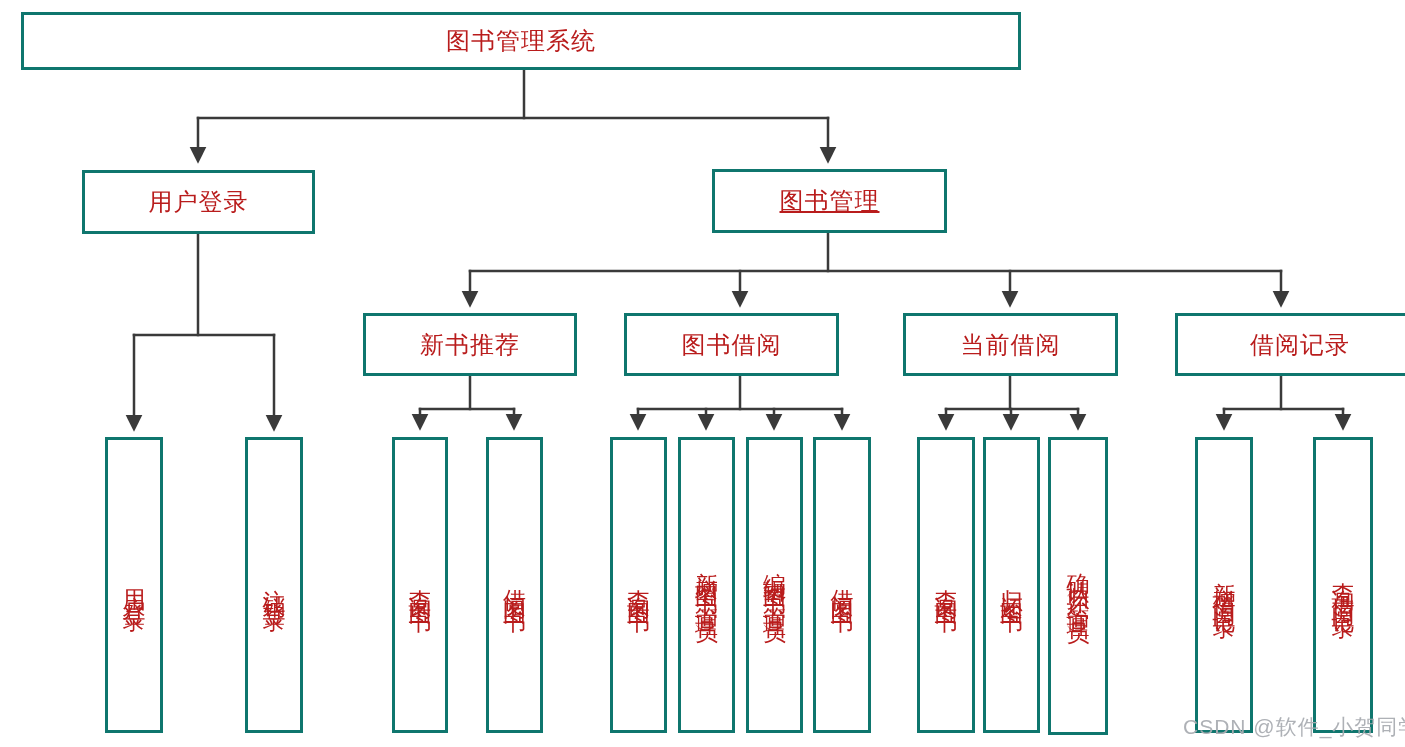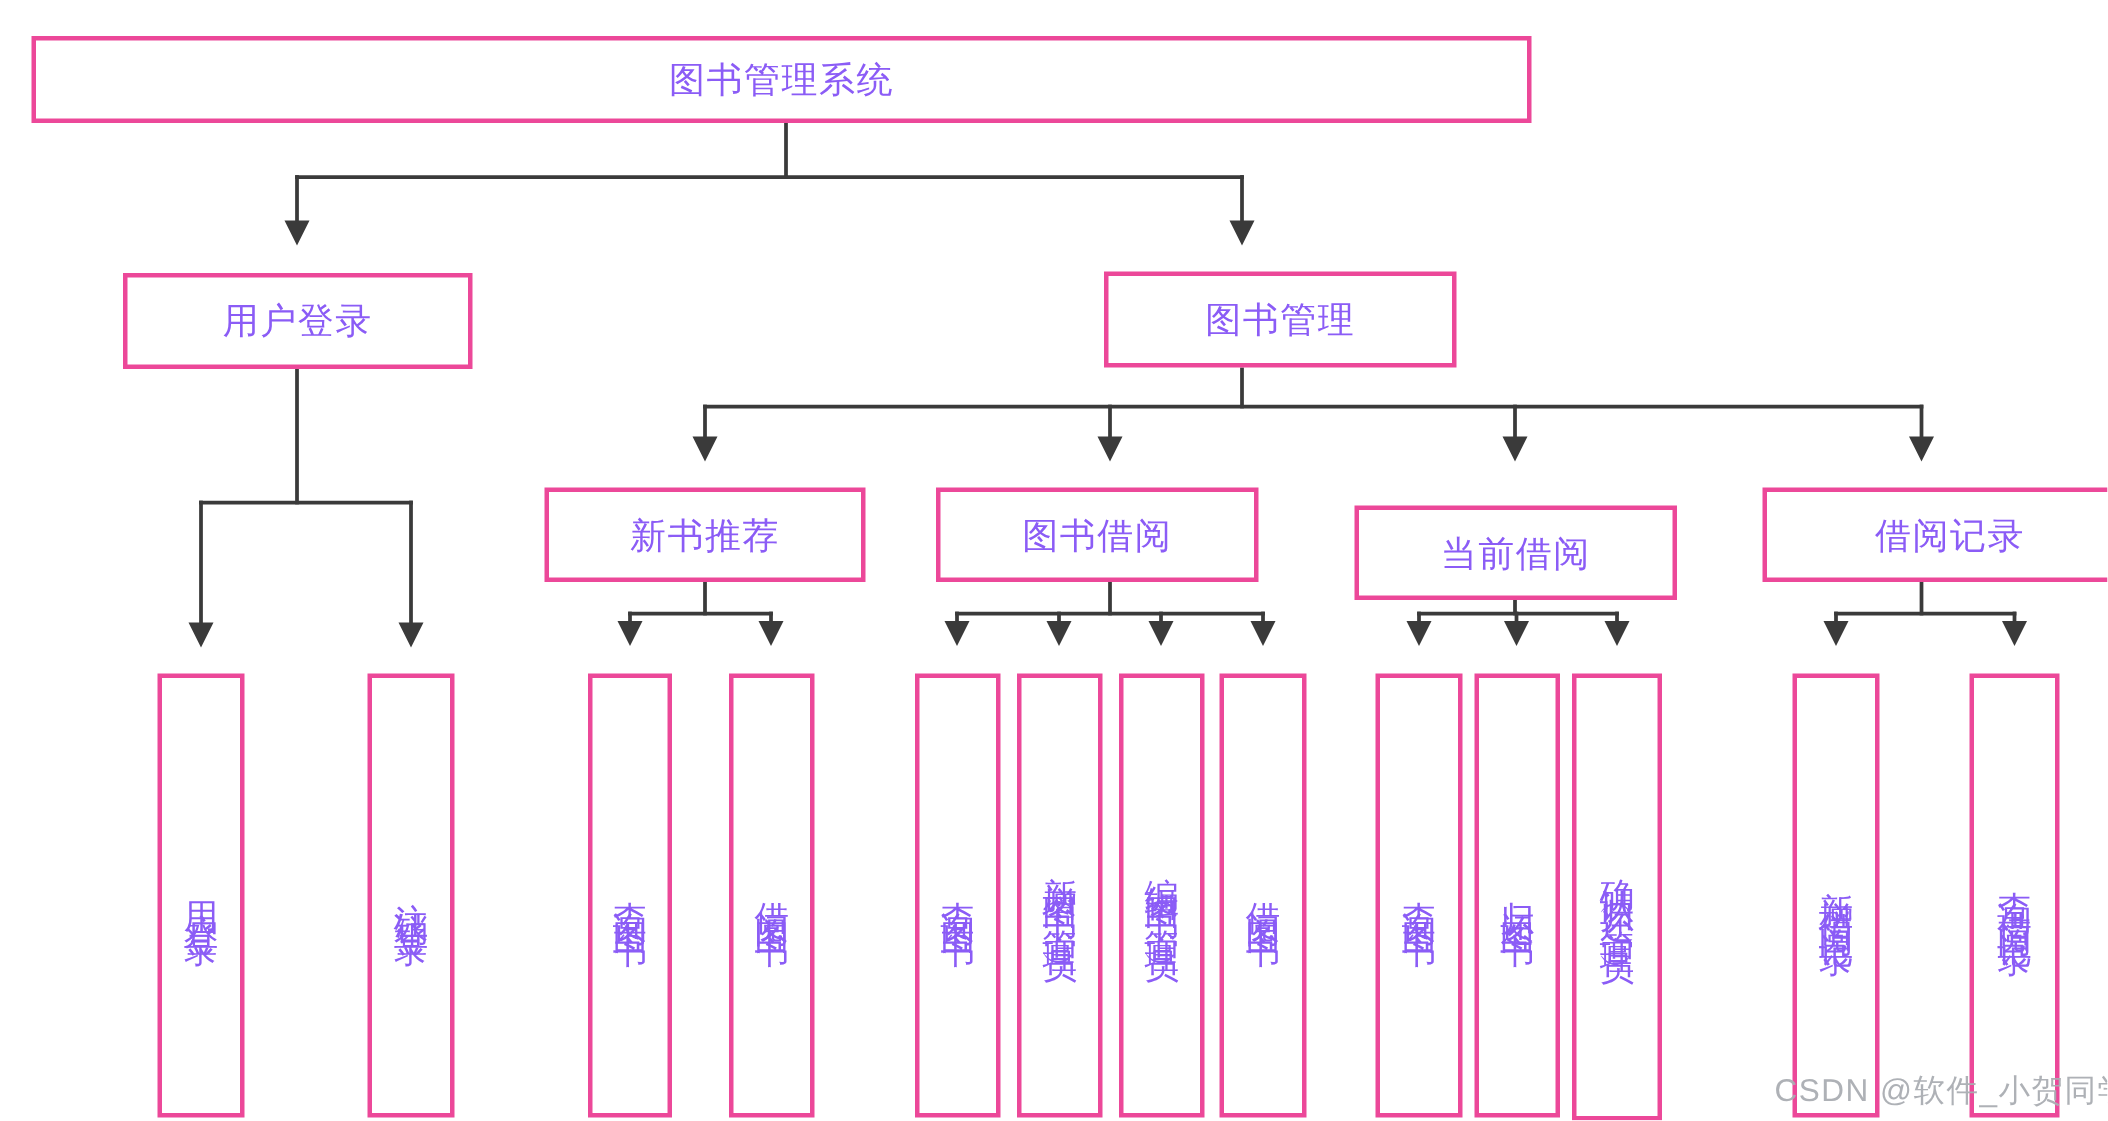--- a/index.html
+++ b/index.html
@@ -14,27 +14,26 @@
   .connectors {
     position: absolute;
     left: 0; top: 0;
     width: 1405px; height: 747px;
     z-index: 1;
   }
   .node {
     position: absolute;
     box-sizing: border-box;
     background: #ffffff;
-    border: 3px solid #ec4899;
+    border: 3px solid #0f766e;
     display: flex;
     align-items: center;
     justify-content: center;
-    color: #8b5cf6;
+    color: #b91c1c;
     z-index: 2;
-    margin-top: 12px;
   }
   .node.h { font-size: 24px; letter-spacing: 1px; }
   .node.v { font-size: 23px; }
   .node.v .vlabel {
     writing-mode: vertical-rl;
     text-orientation: mixed;
     letter-spacing: 7px;
     line-height: 1;
     white-space: nowrap;
   }
@@ -104,31 +103,31 @@
     </g>
   </svg>
 
   <div class="node h" style="left:21px; top:12px; width:1000px; height:58px;">
     <span>图书管理系统</span>
   </div>
 
   <div class="node h" style="left:82px; top:170px; width:233px; height:64px;">
     <span>用户登录</span>
   </div>
-  <div class="node h" style="left:736px; top:169px; width:235px; height:64px;">
+  <div class="node h" style="left:712px; top:169px; width:235px; height:64px;text-decoration:underline;">
     <span>图书管理</span>
   </div>
 
   <div class="node h" style="left:363px; top:313px; width:214px; height:63px;">
     <span>新书推荐</span>
   </div>
   <div class="node h" style="left:624px; top:313px; width:215px; height:63px;">
     <span>图书借阅</span>
   </div>
-  <div class="node h" style="left:903px; top:325px; width:215px; height:63px;">
+  <div class="node h" style="left:903px; top:313px; width:215px; height:63px;">
     <span>当前借阅</span>
   </div>
   <div class="node h" style="left:1175px; top:313px; width:250px; height:63px;">
     <span>借阅记录</span>
   </div>
 
   <div class="node v" style="left:105px; top:437px; width:58px; height:296px;">
     <span class="vlabel">用户登录</span>
   </div>
   <div class="node v" style="left:245px; top:437px; width:58px; height:296px;">

